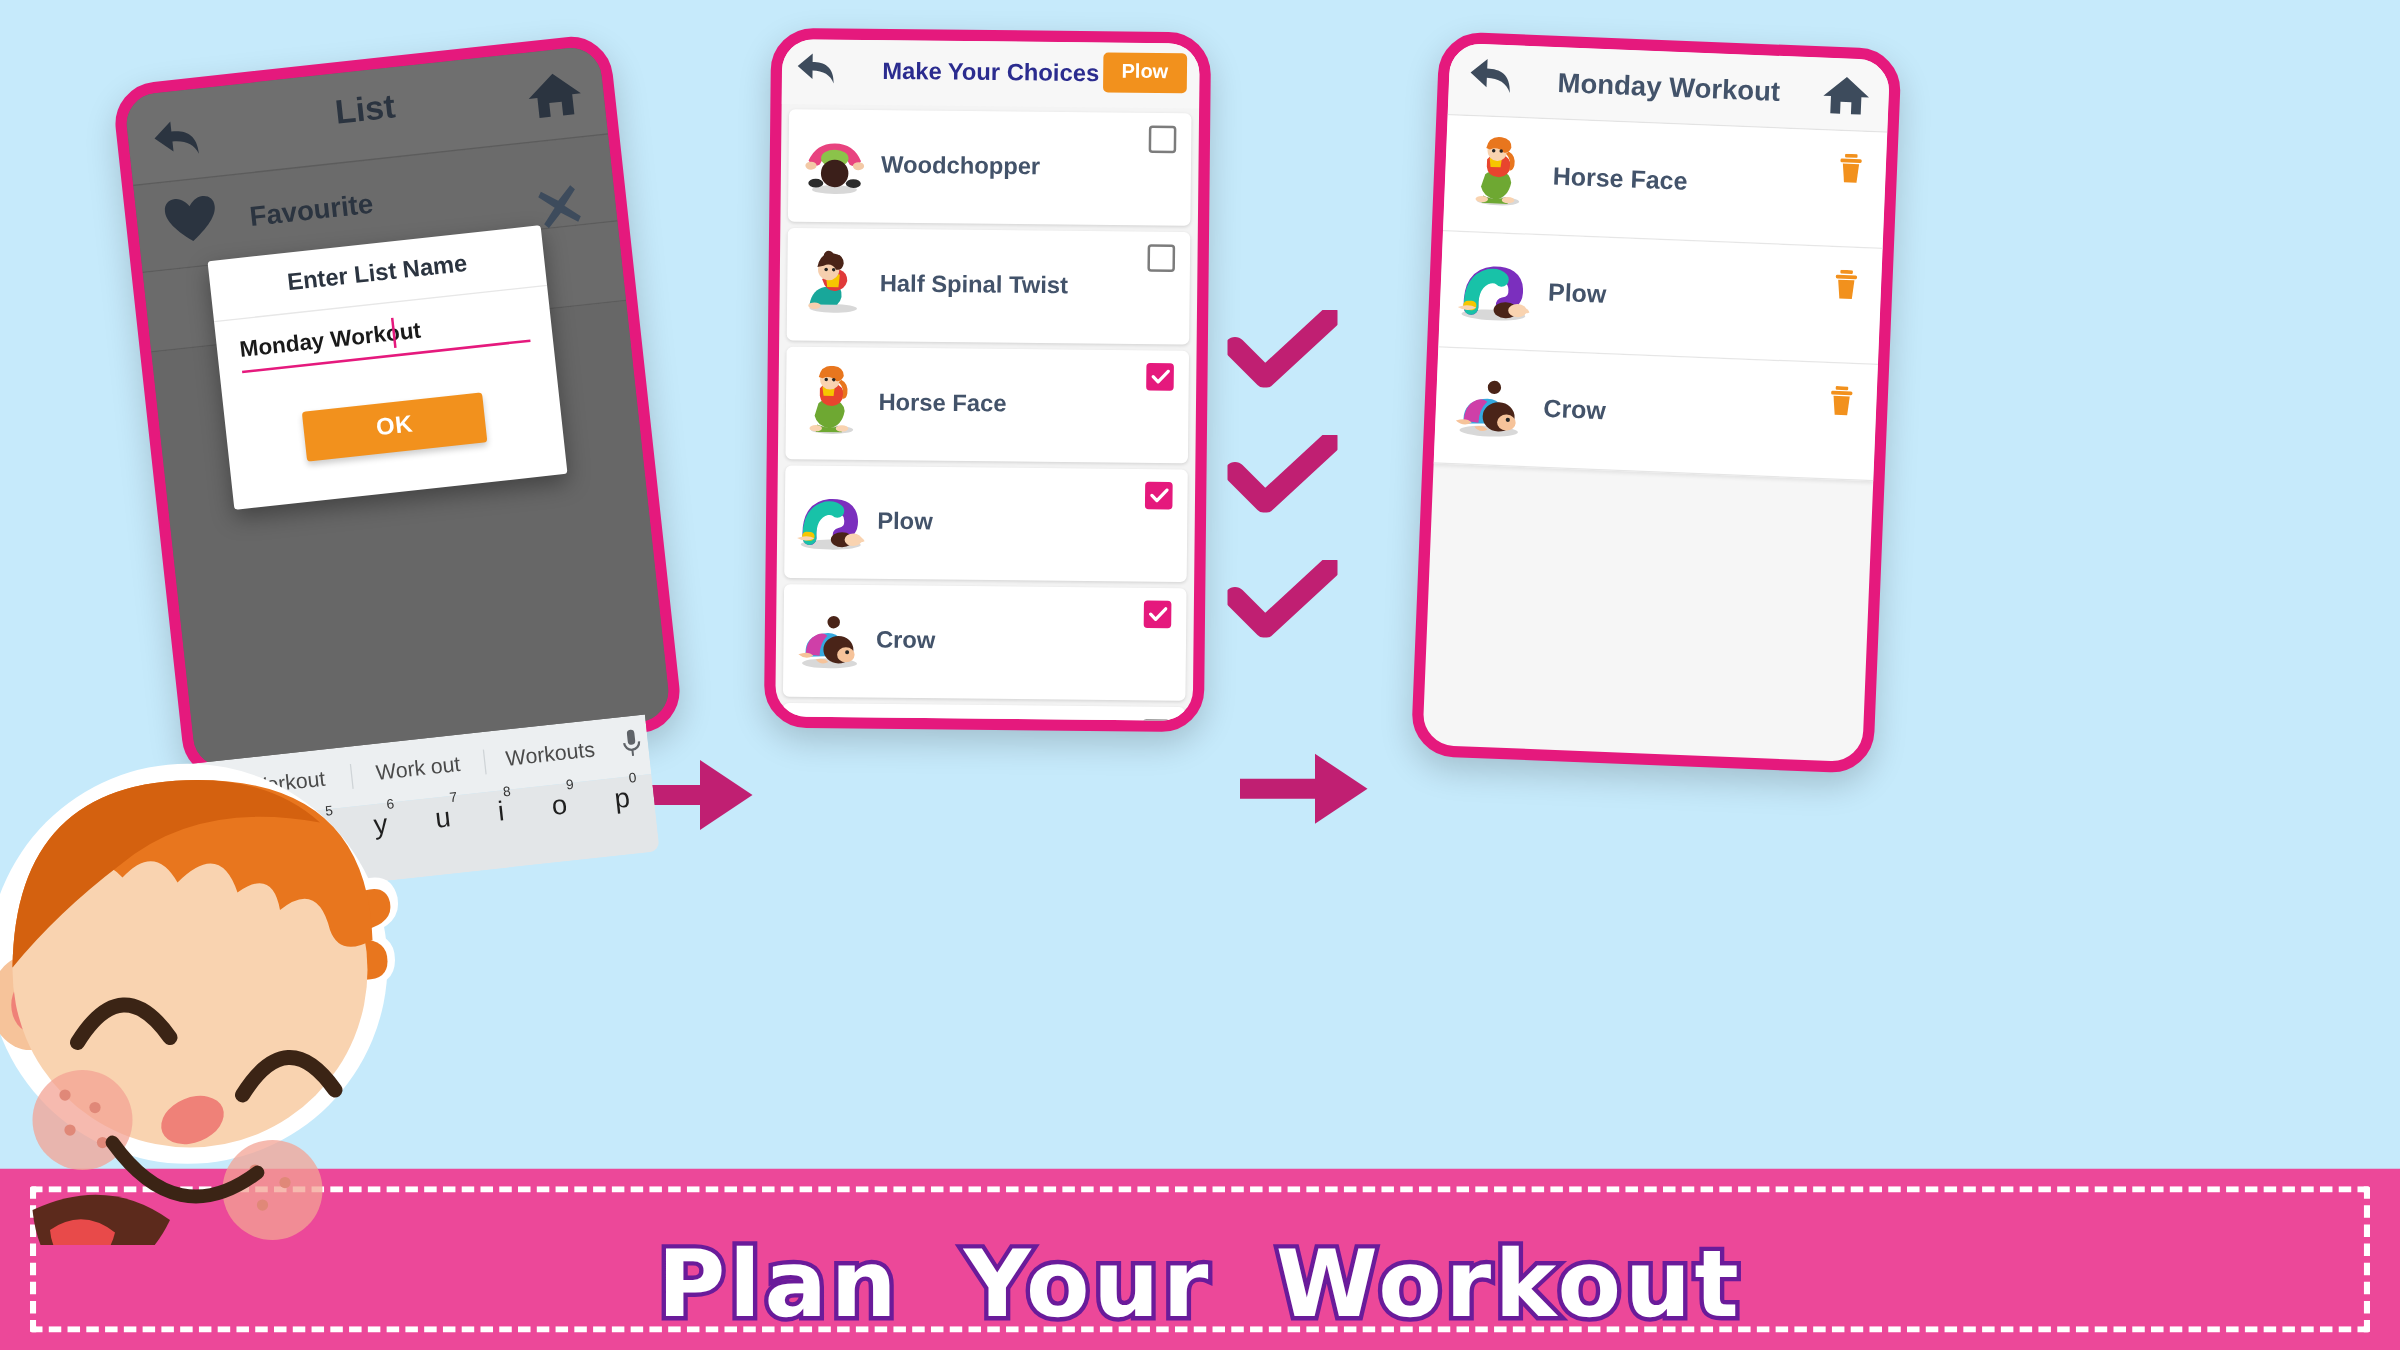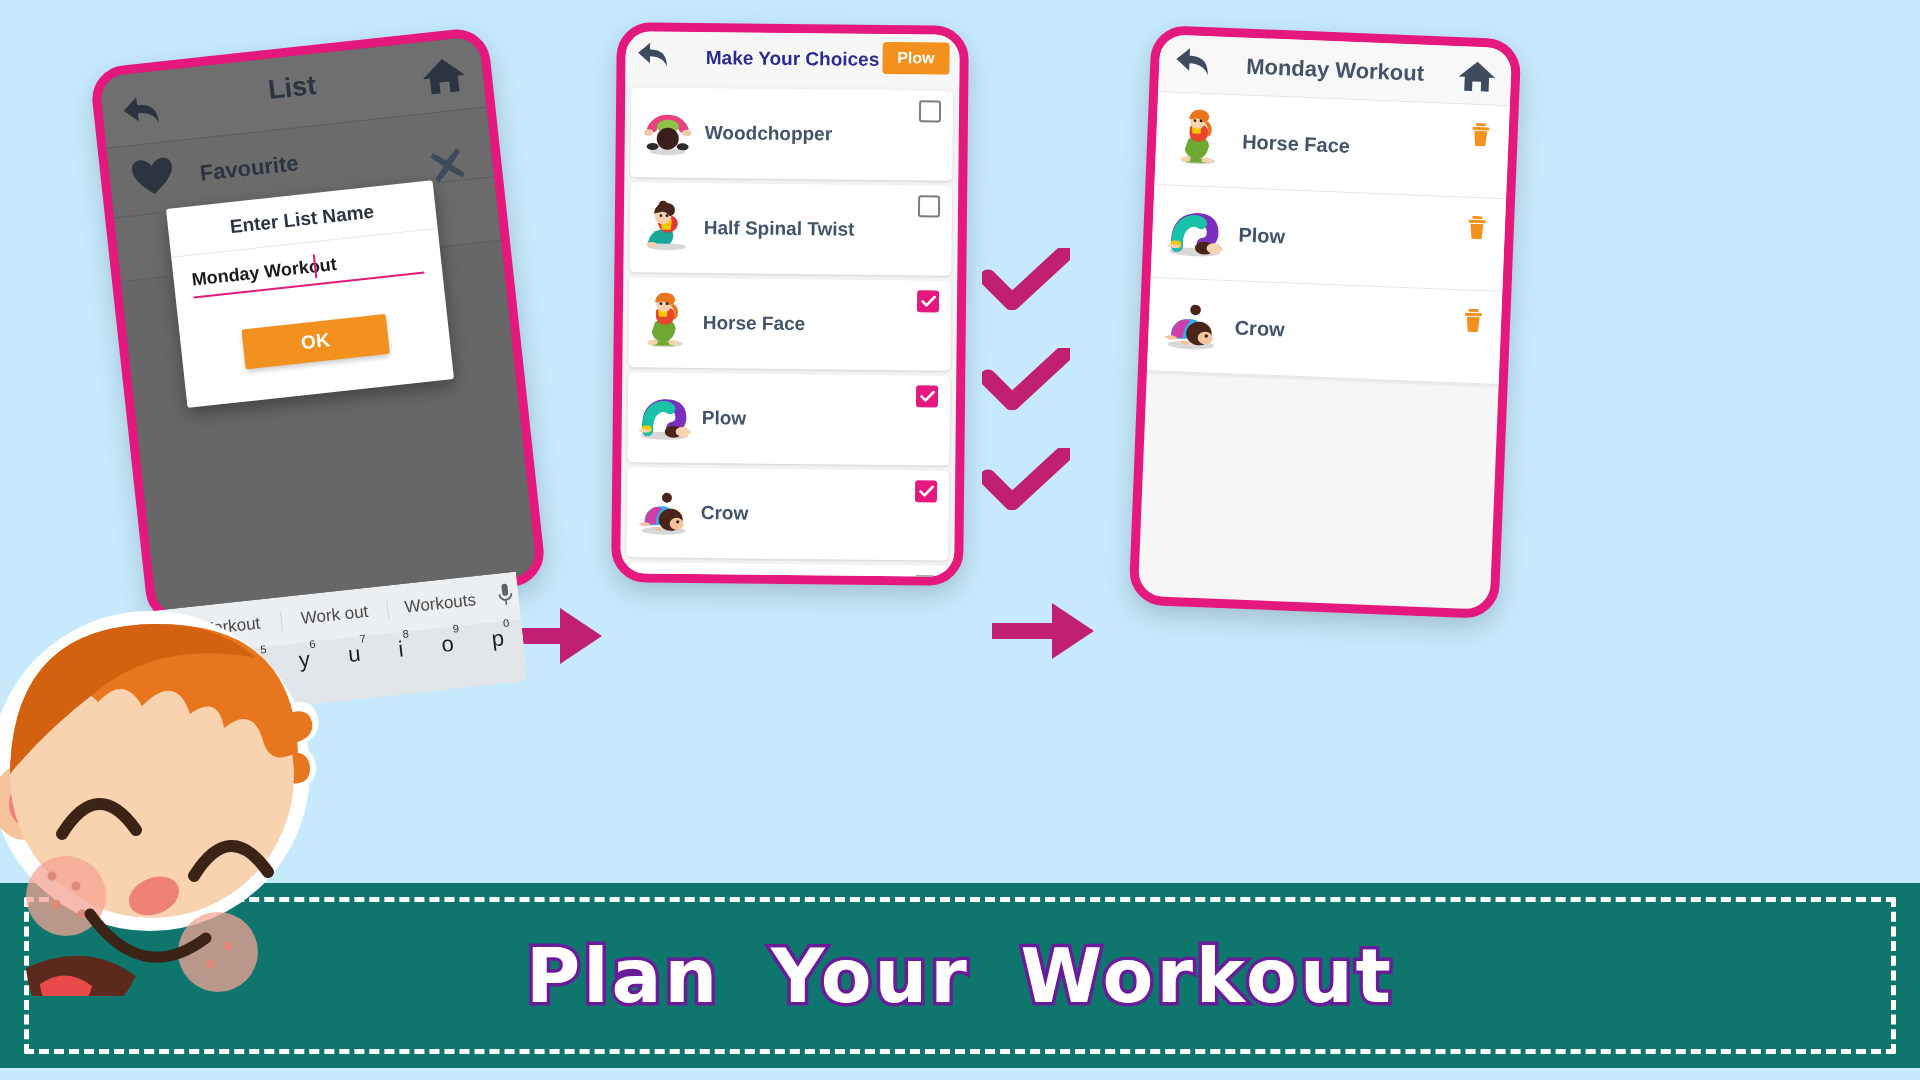--- a/index.html
+++ b/index.html
@@ -183,22 +183,22 @@
 
   
   .arrow-right{ position:absolute; z-index:4; }
   .check-mark{ position:absolute; z-index:4; }
 
   
   .mascot{ position:absolute; left:-18px; top:596px; z-index:9; }
 
   
   .banner{
-    position:absolute; left:0; bottom:12px; width:1920px; height:185px;
-    background:#0f766e; z-index:8;
+    position:absolute; left:0; bottom:0; width:1920px; height:145px;
+    background:#ec4899; z-index:8;
   }
   .banner-dash{
     position:absolute; left:24px; top:14px; right:24px; bottom:14px;
     border:5px dashed #ffffff; border-radius:2px;
   }
   .banner-text{
     position:absolute; left:0; right:0; top:50px; text-align:center;
     font-size:74px; font-weight:bold; color:#ffffff;
     letter-spacing:3px; word-spacing:22px;
     -webkit-text-stroke:7px #6a1b9a;

